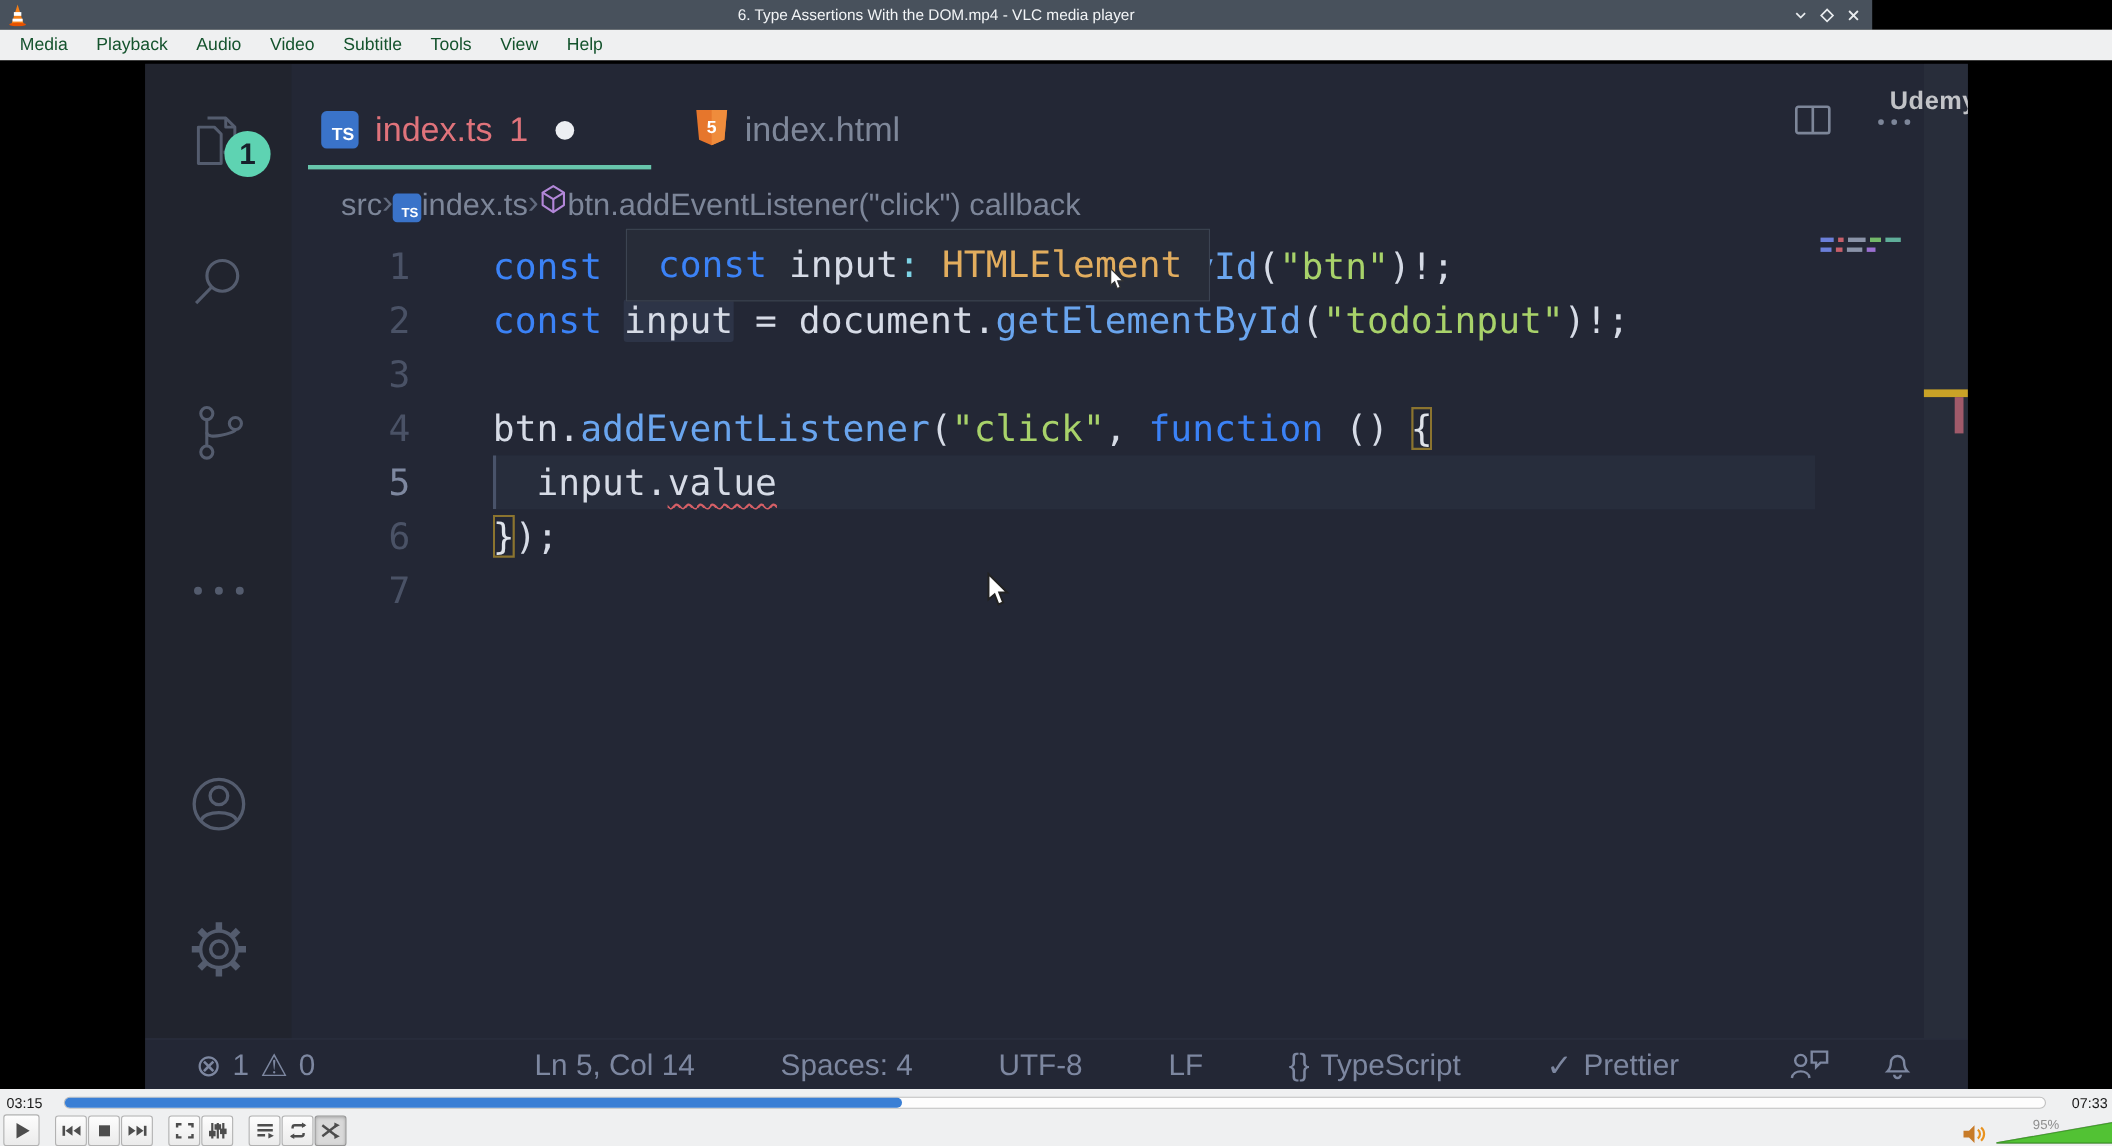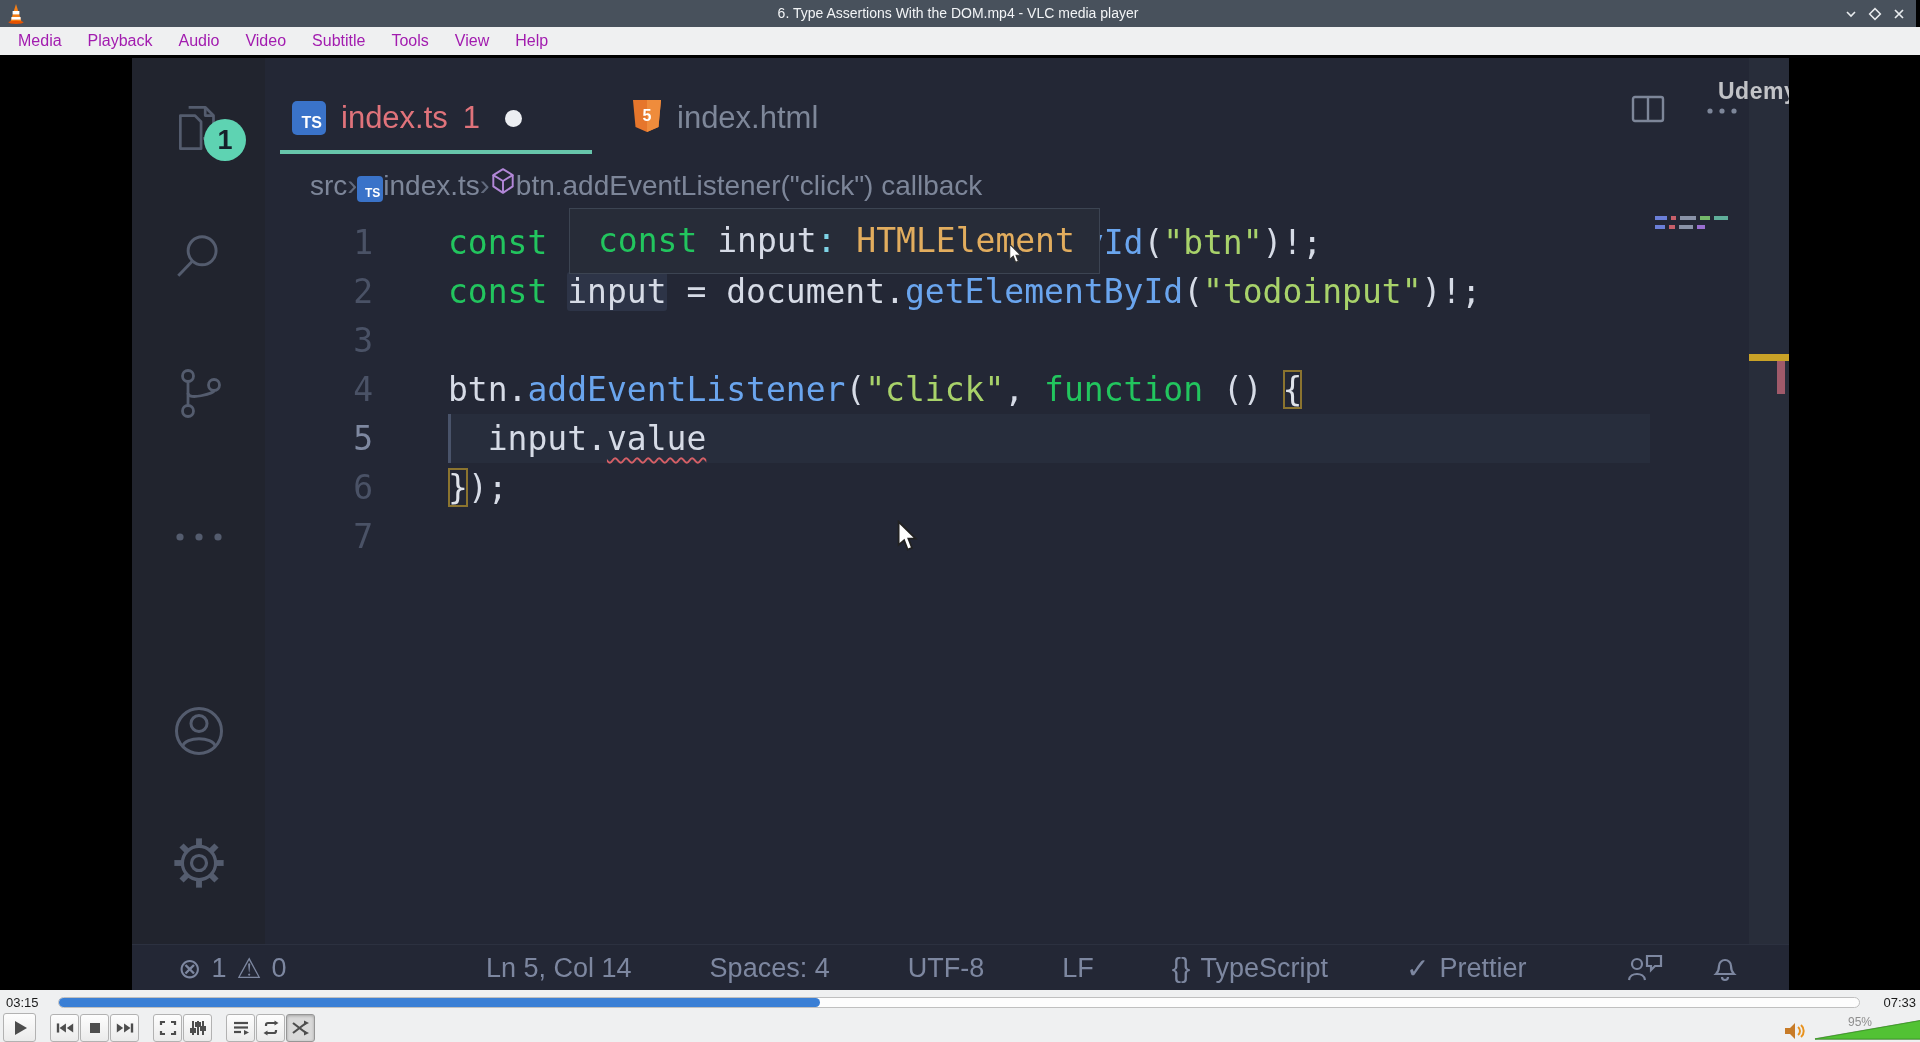--- a/index.html
+++ b/index.html
@@ -1,26 +1,26 @@
 <!DOCTYPE html>
 <html><head>
 <meta charset="utf-8">
 <style>
   *{margin:0;padding:0;box-sizing:border-box}
   html,body{width:1920px;height:1042px;overflow:hidden;background:#000;font-family:"Liberation Sans",sans-serif}
   .screen{position:absolute;inset:0;width:1920px;height:1042px}
 
   
-  .titlebar{position:absolute;left:0;top:0;width:1916px;height:27px;background:#48515c;display:flex;align-items:center}
+  .titlebar{position:absolute;left:0;top:0;width:1702px;height:27px;background:#48515c;display:flex;align-items:center}
   .vlc-cone{position:absolute;left:7px;top:3px}
   .win-title{position:absolute;left:0;right:0;text-align:center;color:#f2f4f6;font-size:14px;line-height:27px}
   .win-controls{position:absolute;right:10px;top:0;height:27px;display:flex;align-items:center;gap:10px}
   .win-controls svg{display:block}
   .menubar{position:absolute;left:0;top:27px;width:1920px;height:28px;background:#eff0f1;display:flex;align-items:center;padding-left:5px}
-  .menu-item{font-size:16px;color:#a21caf;padding:0 13px;line-height:28px;cursor:default}
+  .menu-item{font-size:16px;color:#14532d;padding:0 13px;line-height:28px;cursor:default}
 
   
   .video{position:absolute;left:0;top:55px;width:1920px;height:935px;background:#000}
   .vscode{position:absolute;left:132px;top:3px;width:1657px;height:932px;background:#232735;overflow:hidden}
 
   
   .activitybar{position:absolute;left:0;top:0;width:133px;height:932px;background:#21242e}
   .act-item{position:absolute;left:0;width:133px;height:110px;display:flex;align-items:center;justify-content:center}
   .act-badge{position:absolute;left:72px;top:46px;width:42px;height:42px;border-radius:50%;background:#5ed3b2;color:#16202b;font-size:27px;font-weight:bold;display:flex;align-items:center;justify-content:center}
 
@@ -40,21 +40,21 @@
   .bc-sep{font-size:30px;color:#626b7e;margin-top:-4px}
 
   
   .code{position:absolute;left:0;top:160px;font-family:"DejaVu Sans Mono",monospace;font-size:33px}
   .code-line{display:flex;height:49px;line-height:49px}
   .gut{flex:0 0 241px;text-align:right;color:#4a5266}
   .ltx{margin-left:75px;white-space:pre}
   .code-line.cur .gut{color:#7e88a0}
   .code-line.cur .ltx{flex:0 0 1202px;background:#272d3c;box-shadow:inset 3px 0 0 #49536a}
   .tk{white-space:pre}
-  .tk-k{color:#22c55e}
+  .tk-k{color:#3b82f6}
   .tk-d{color:#d6dbe6}
   .tk-f{color:#6aa5ee}
   .tk-s{color:#a8d26a}
   .tk-w{color:#d6dbe6;background:#2d3447;border-radius:3px}
   .tk-b{color:#dfe3ea;box-shadow:inset 0 0 0 2px #8b742f}
   .tk-e{color:#d6dbe6;text-decoration:underline;text-decoration-style:wavy;text-decoration-color:#d65f66;text-decoration-thickness:2px;text-underline-offset:7px}
   .tk-o{color:#7ed4e6}
   .tk-t{color:#e2ad5e}
 
   

